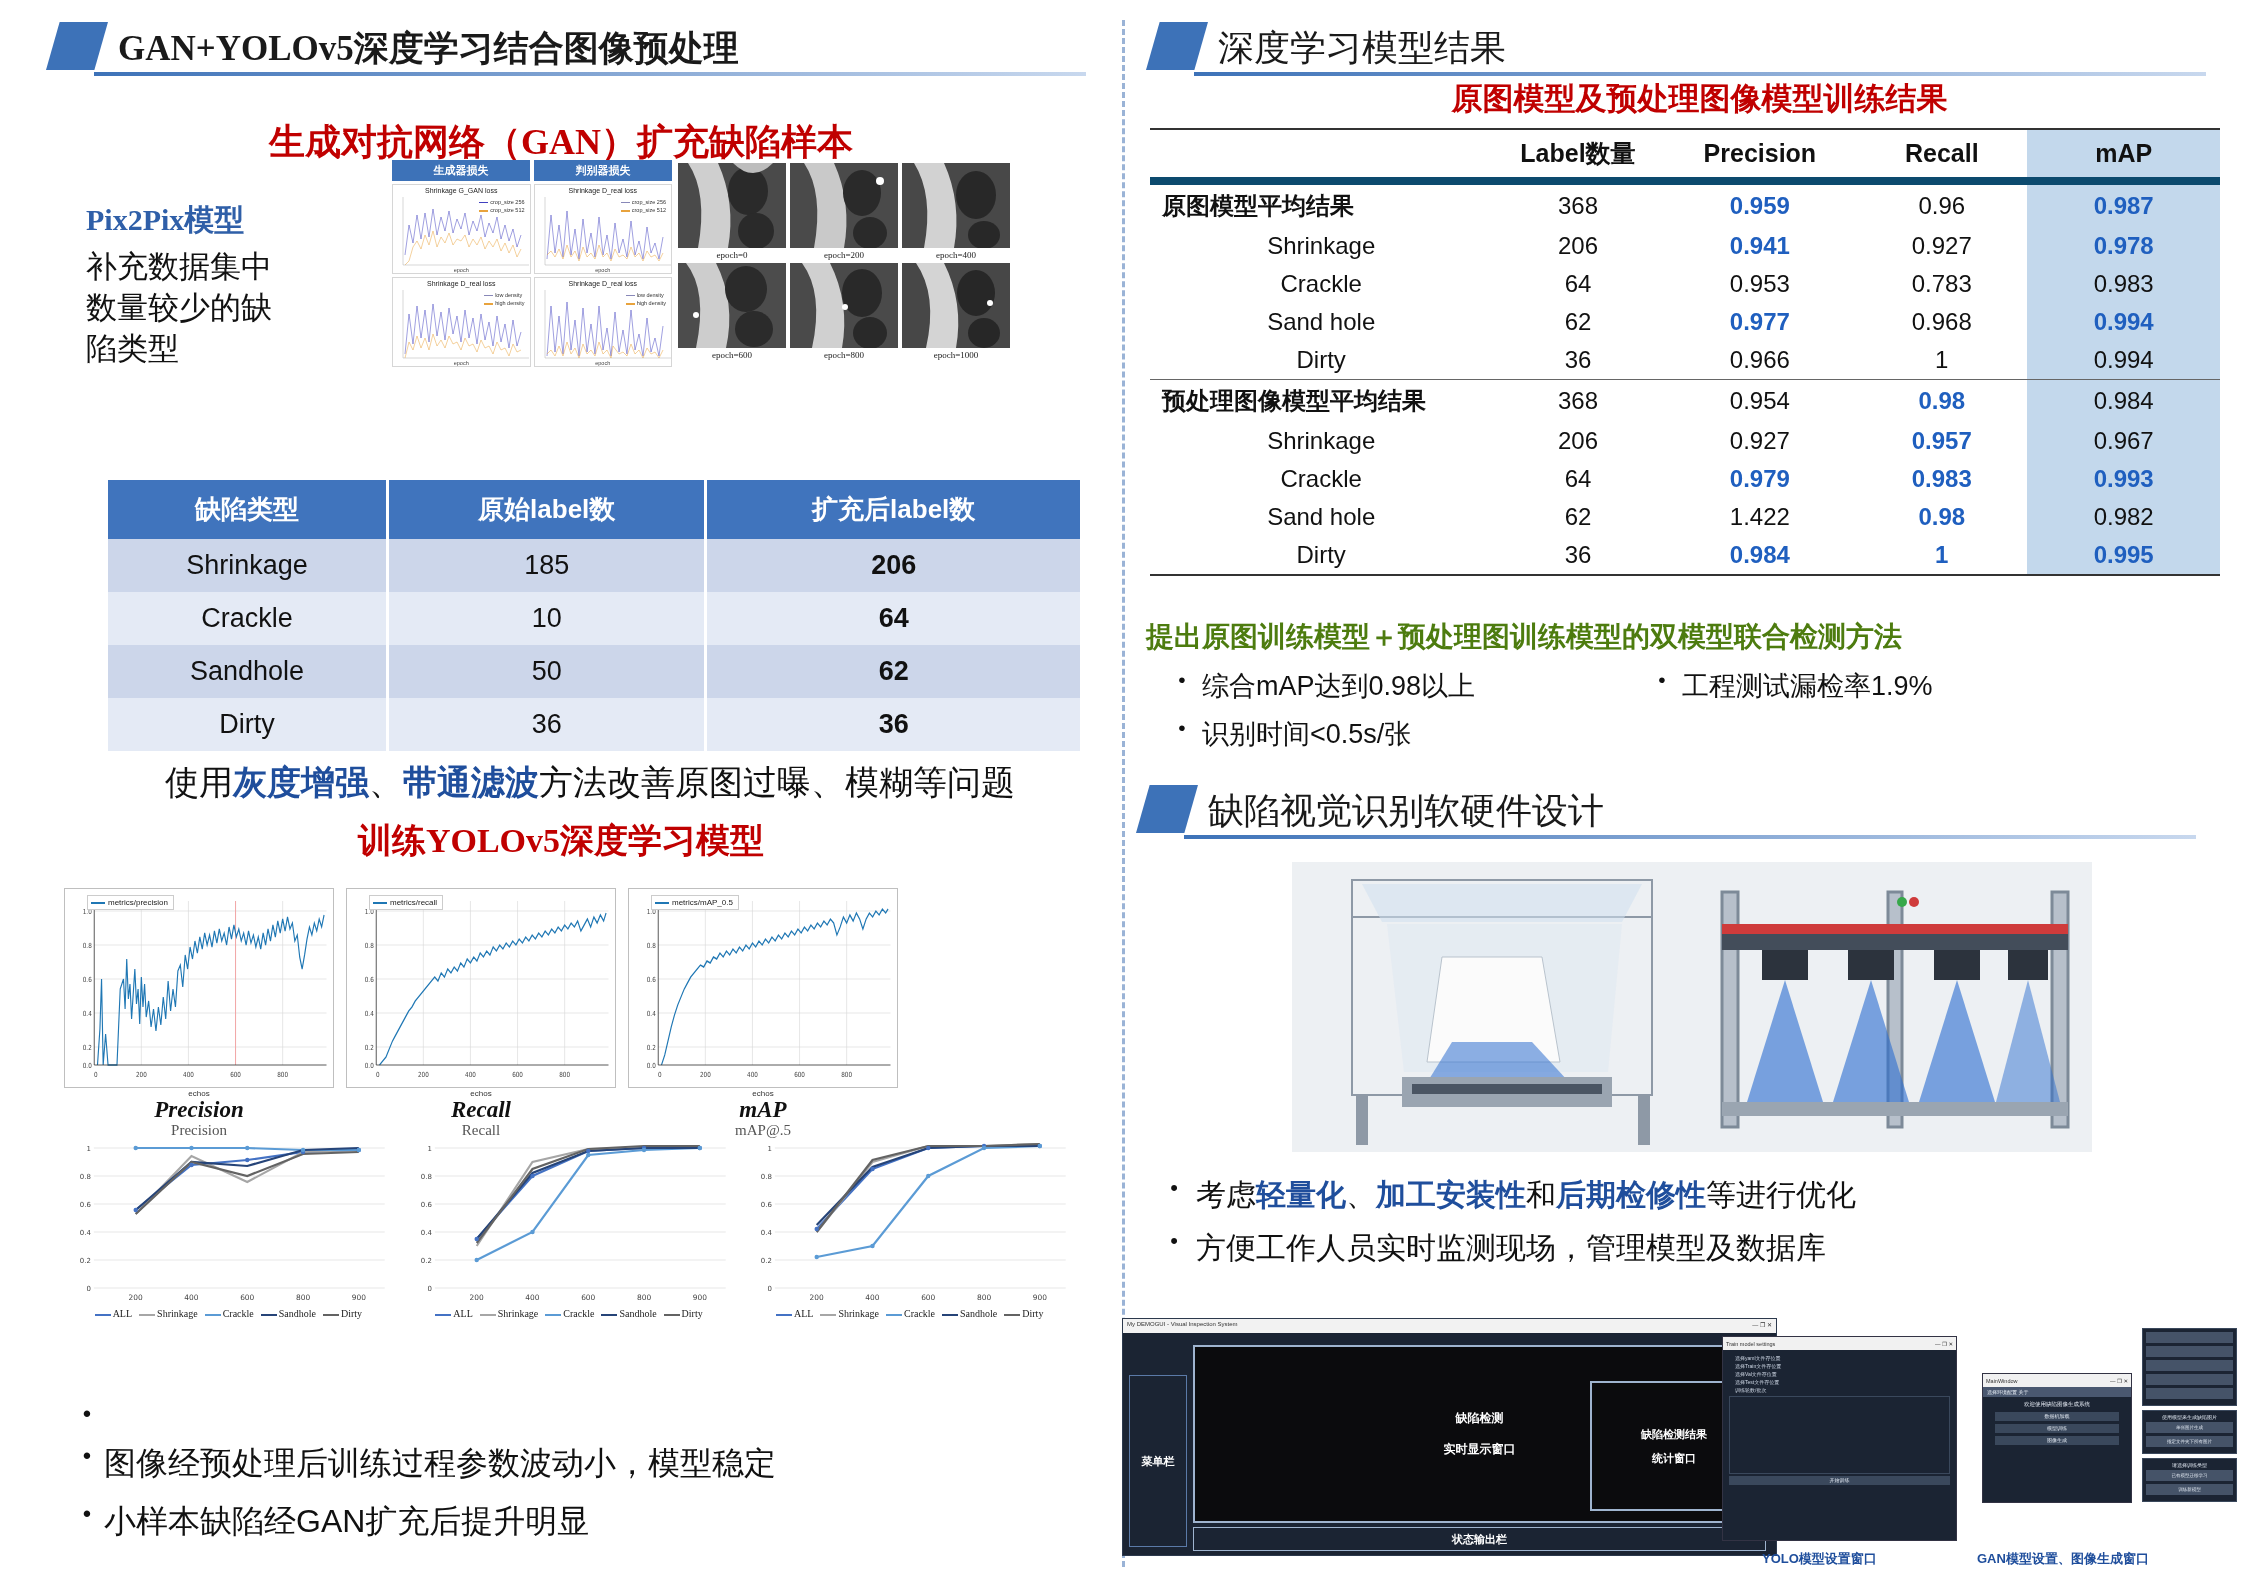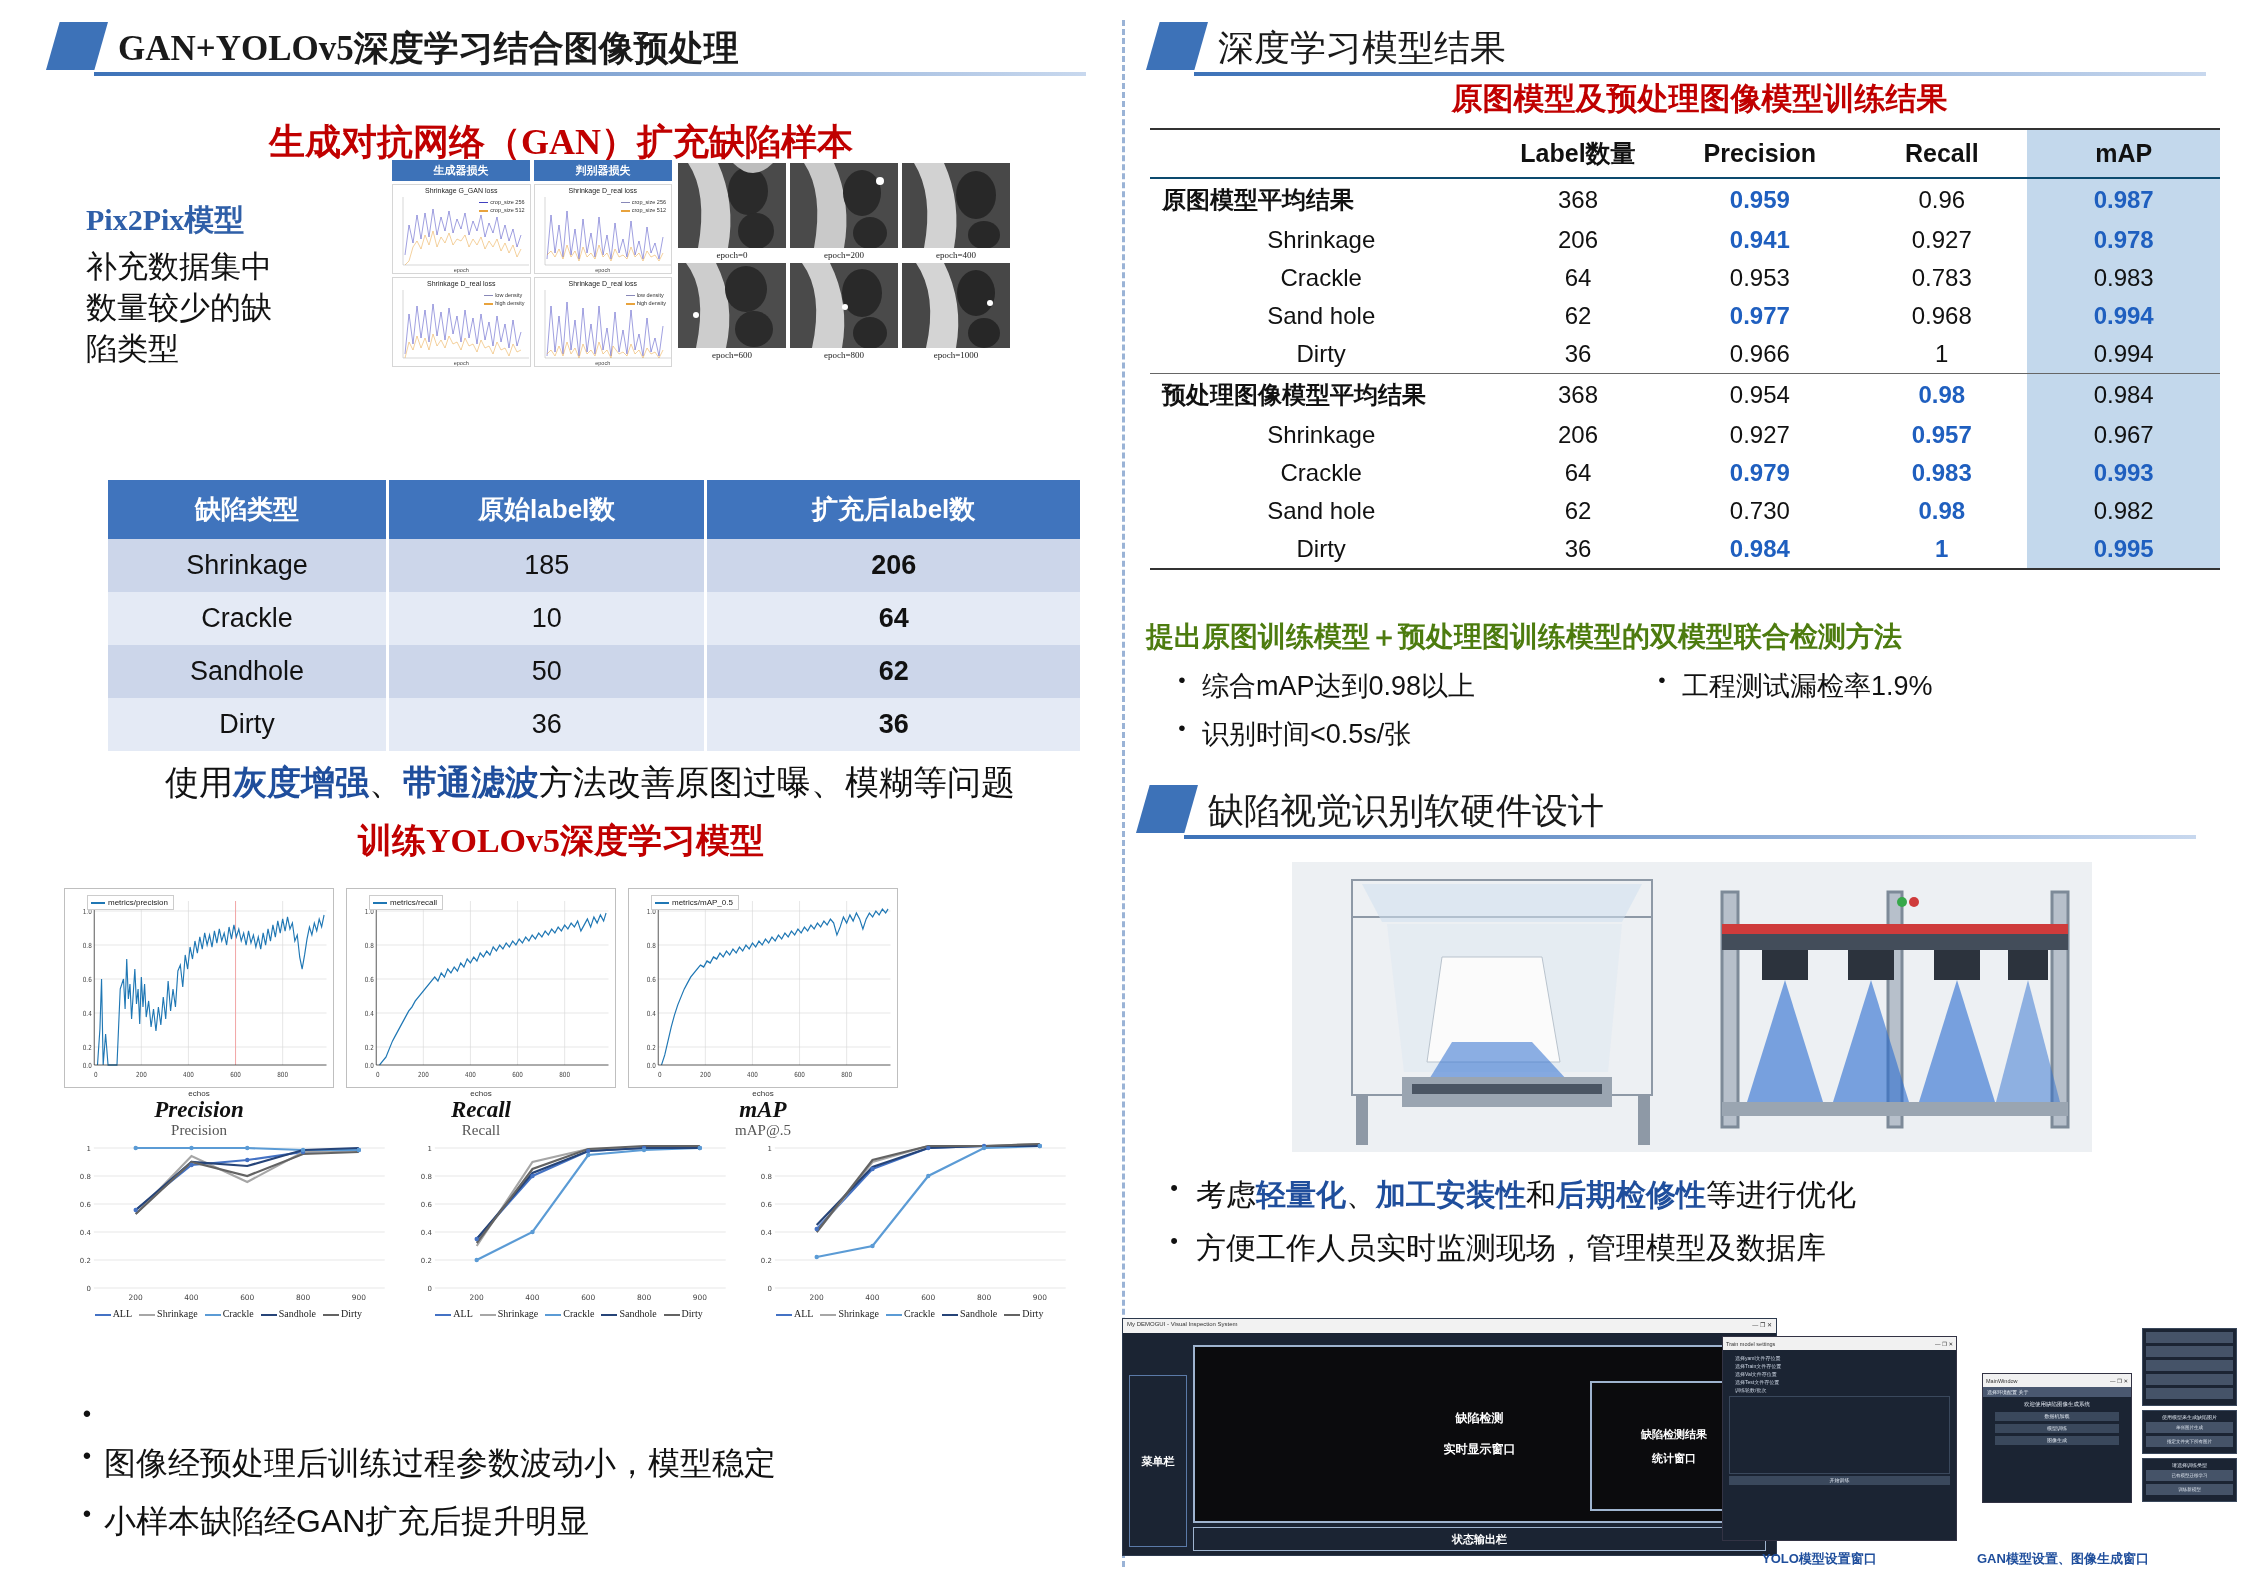--- a/index.html
+++ b/index.html
@@ -130,21 +130,21 @@
   .right-table table { border-collapse:collapse; width:100%; }
   .right-table th {
     font-size:25px; font-weight:700; color:#111; padding:7px 0; text-align:center;
     font-family:"Liberation Sans",sans-serif;
   }
   .right-table td { font-size:24px; padding:5px 0; text-align:center; color:#111;}
   .right-table td.lbl { text-align:center; }
   .right-table td.lblb { text-align:left; padding-left:12px; font-weight:700;}
   .right-table .map-col { background:#c3d8ec; }
   .right-table .hl { color:#1f5fbf; font-weight:700; }
-  .right-table tr.top-border td, .right-table tr.top-border th { border-top:2px solid #0c4a6e; }
+  .right-table tr.top-border td, .right-table tr.top-border th { border-top:8px solid #0c4a6e; }
   .right-table tr.thin-border td { border-top:1px solid #666; }
   .right-table tr.bottom td { border-bottom:2px solid #333; }
 
   .r-blue-line { position:absolute; left:24px; top:618px; width:1090px;
                  font-size:28px; color:#4d7c0f; font-weight:700; white-space:nowrap;}
   .r-bullets { position:absolute; left:40px; top:668px; width:1080px; }
   .r-bullets .row { display:flex; align-items:flex-start; margin-bottom:12px; }
   .r-bullets .bi { display:flex; align-items:flex-start; font-size:27px; color:#111;}
   .r-bullets .bi .dot { width:40px; text-align:center; flex:none; font-size:21px;}
 
@@ -779,21 +779,21 @@
           <tr>
             <td class="lbl">Crackle</td>
             <td>64</td>
             <td class="hl">0.979</td>
             <td class="hl">0.983</td>
             <td class="map-col hl">0.993</td>
           </tr>
           <tr>
             <td class="lbl">Sand hole</td>
             <td>62</td>
-            <td>0.730</td>
+            <td>1.422</td>
             <td class="hl">0.98</td>
             <td class="map-col">0.982</td>
           </tr>
           <tr class="bottom">
             <td class="lbl">Dirty</td>
             <td>36</td>
             <td class="hl">0.984</td>
             <td class="hl">1</td>
             <td class="map-col hl">0.995</td>
           </tr>

